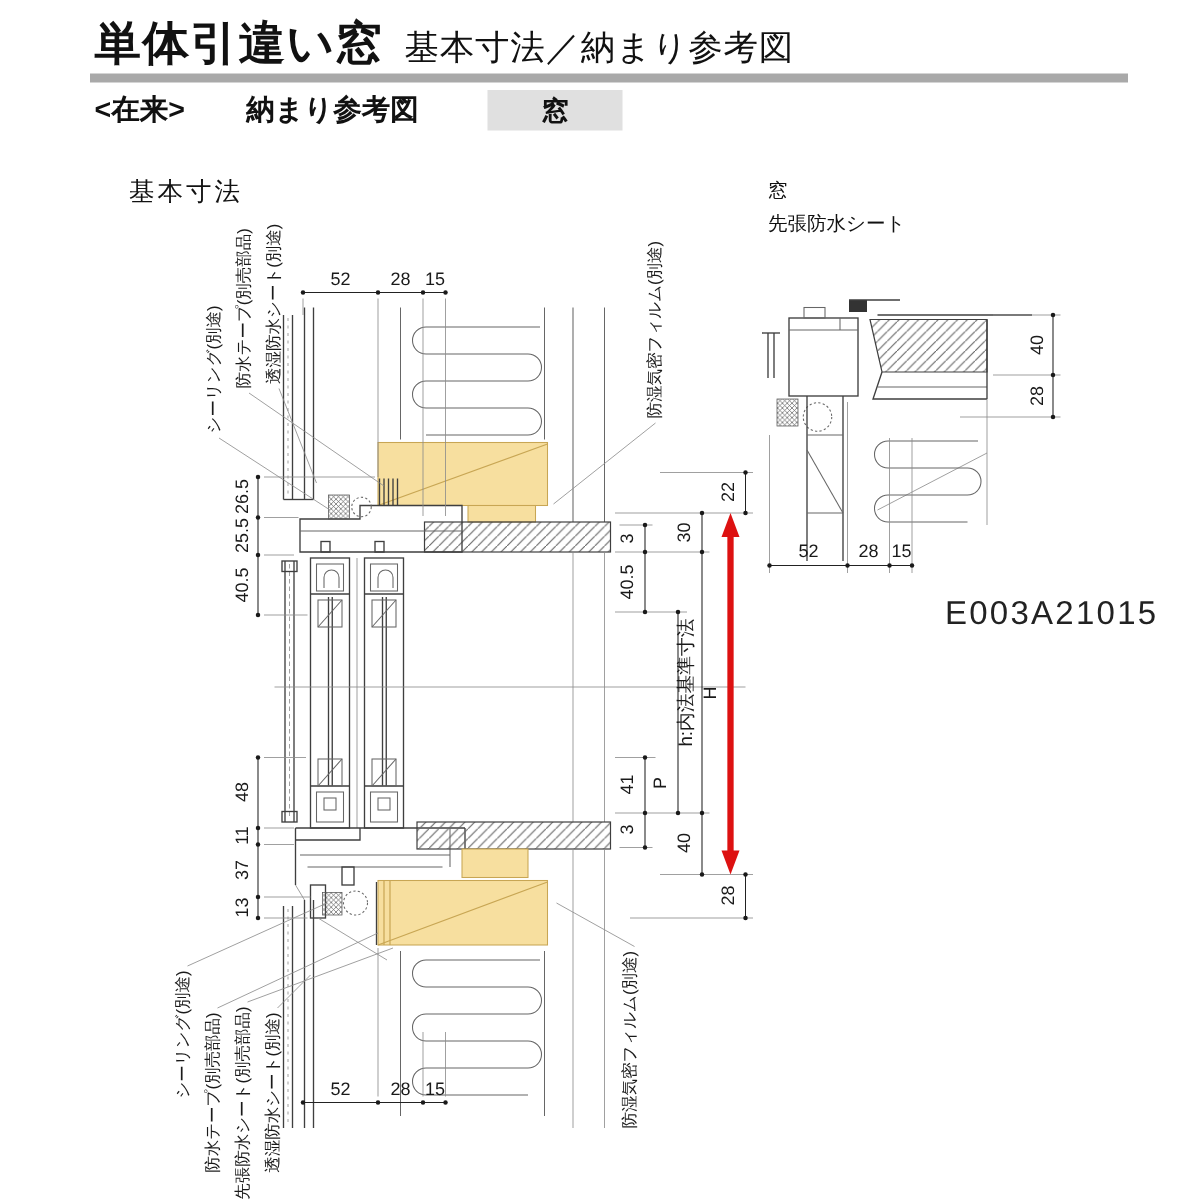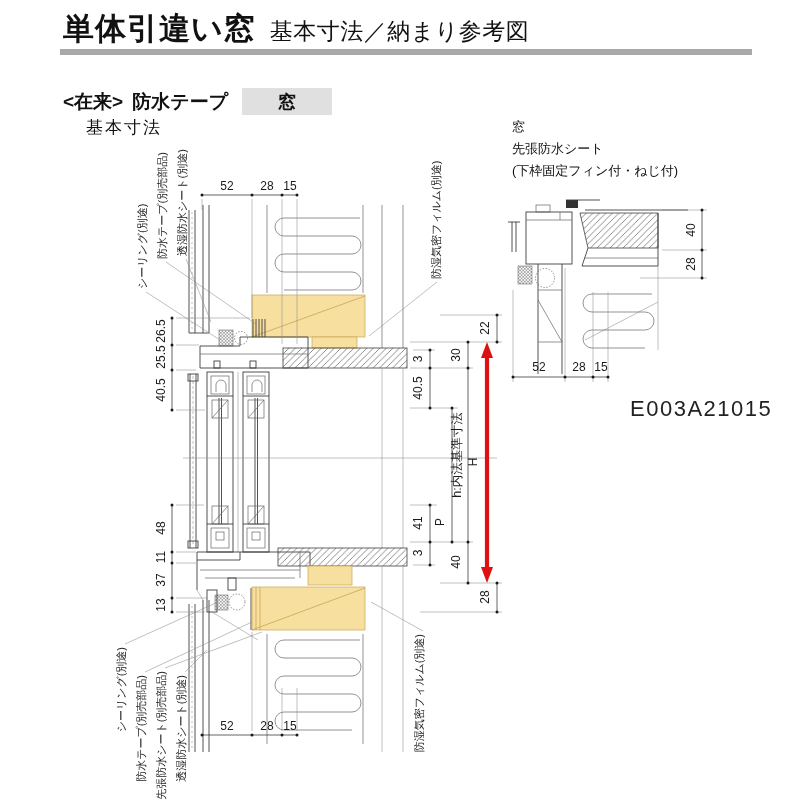--- a/index.html
+++ b/index.html
@@ -2,21 +2,21 @@
 <html><head>
 <meta charset="utf-8">
 <style>
   html,body{margin:0;padding:0;background:#fff;}
   body{width:800px;height:800px;overflow:hidden;font-family:"Liberation Sans","DejaVu Sans",sans-serif;color:#111;}
   .page{position:relative;width:800px;height:800px;background:#fff;}
   .hdr{position:absolute;left:63px;top:8px;display:flex;align-items:baseline;gap:14px;white-space:nowrap;}
   .t-main{font-size:31px;font-weight:bold;letter-spacing:1px;}
   .t-sub{font-size:23px;font-weight:normal;letter-spacing:.5px;}
   .rule{position:absolute;left:60px;top:49px;width:692px;height:6px;background:#a9a9a9;}
-  .subrow{position:absolute;left:63px;top:88px;display:flex;align-items:flex-end;font-size:19px;font-weight:bold;white-space:nowrap;}
+  .subrow{position:absolute;left:63px;top:60px;display:flex;align-items:flex-start;font-size:19px;font-weight:bold;white-space:nowrap;gap:32px;}
   .subrow .sp{margin-left:9px;}
   .tag{display:flex;align-items:center;justify-content:center;width:90px;height:27px;background:#e0e0e0;margin-left:14px;font-size:18px;font-weight:bold;}
   .seclabel{position:absolute;left:86px;top:116px;font-size:17px;letter-spacing:2px;}
   .note{position:absolute;left:512px;top:116px;font-size:13px;line-height:22px;white-space:nowrap;}
   .code{position:absolute;left:630px;top:396px;font-size:22px;letter-spacing:1.5px;color:#222;}
   svg.draw{position:absolute;left:0;top:0;}
   text{font-family:"Liberation Sans","DejaVu Sans",sans-serif;}
   .dim{font-size:12px;fill:#1a1a1a;}
   .jp{font-size:11px;fill:#1a1a1a;}
   .jph{font-size:12.5px;fill:#1a1a1a;}
@@ -36,30 +36,29 @@
 <div class="page">
 
   <div class="hdr">
     <span class="t-main">単体引違い窓</span>
     <span class="t-sub">基本寸法／納まり参考図</span>
   </div>
   <div class="rule"></div>
 
   <div class="subrow">
     <span>&lt;在来&gt;</span>
-    <span class="sp">防水テープ</span>
+    <span class="sp">納まり参考図</span>
     <span class="tag">窓</span>
   </div>
 
   <div class="seclabel">基本寸法</div>
 
   <div class="note">
     <div>窓</div>
     <div>先張防水シート</div>
-    <div>(下枠固定フィン付・ねじ付)</div>
   </div>
 
   <div class="code">E003A21015</div>
 
   <svg class="draw" width="800" height="800" viewBox="0 0 800 800">
     <defs>
       <pattern id="hatch" patternUnits="userSpaceOnUse" width="6.5" height="6.5">
         <path d="M-1,7.5 L7.5,-1" stroke="#666" stroke-width="0.75"></path>
       </pattern>
       <pattern id="xhatch" patternUnits="userSpaceOnUse" width="3.2" height="3.2">

